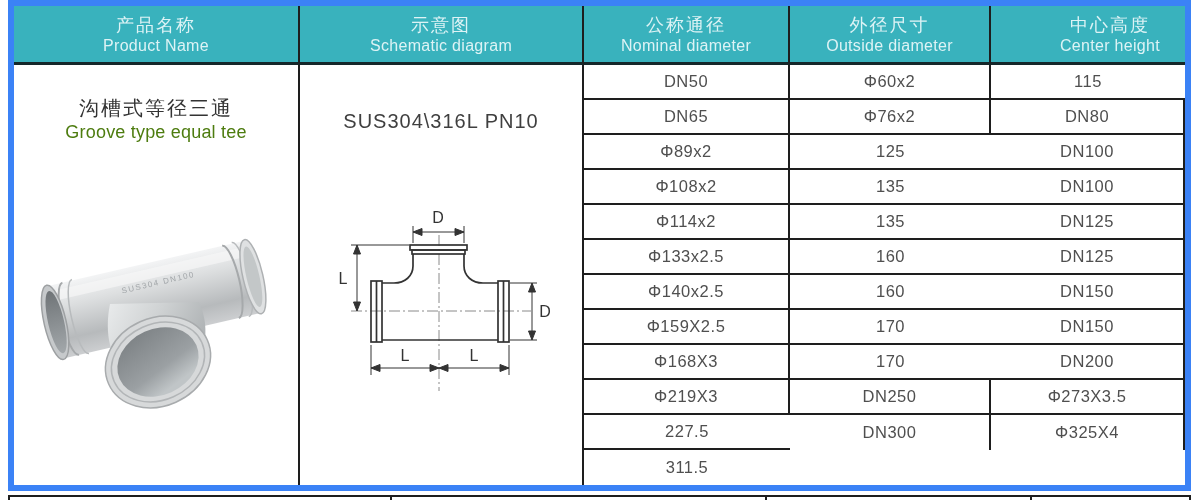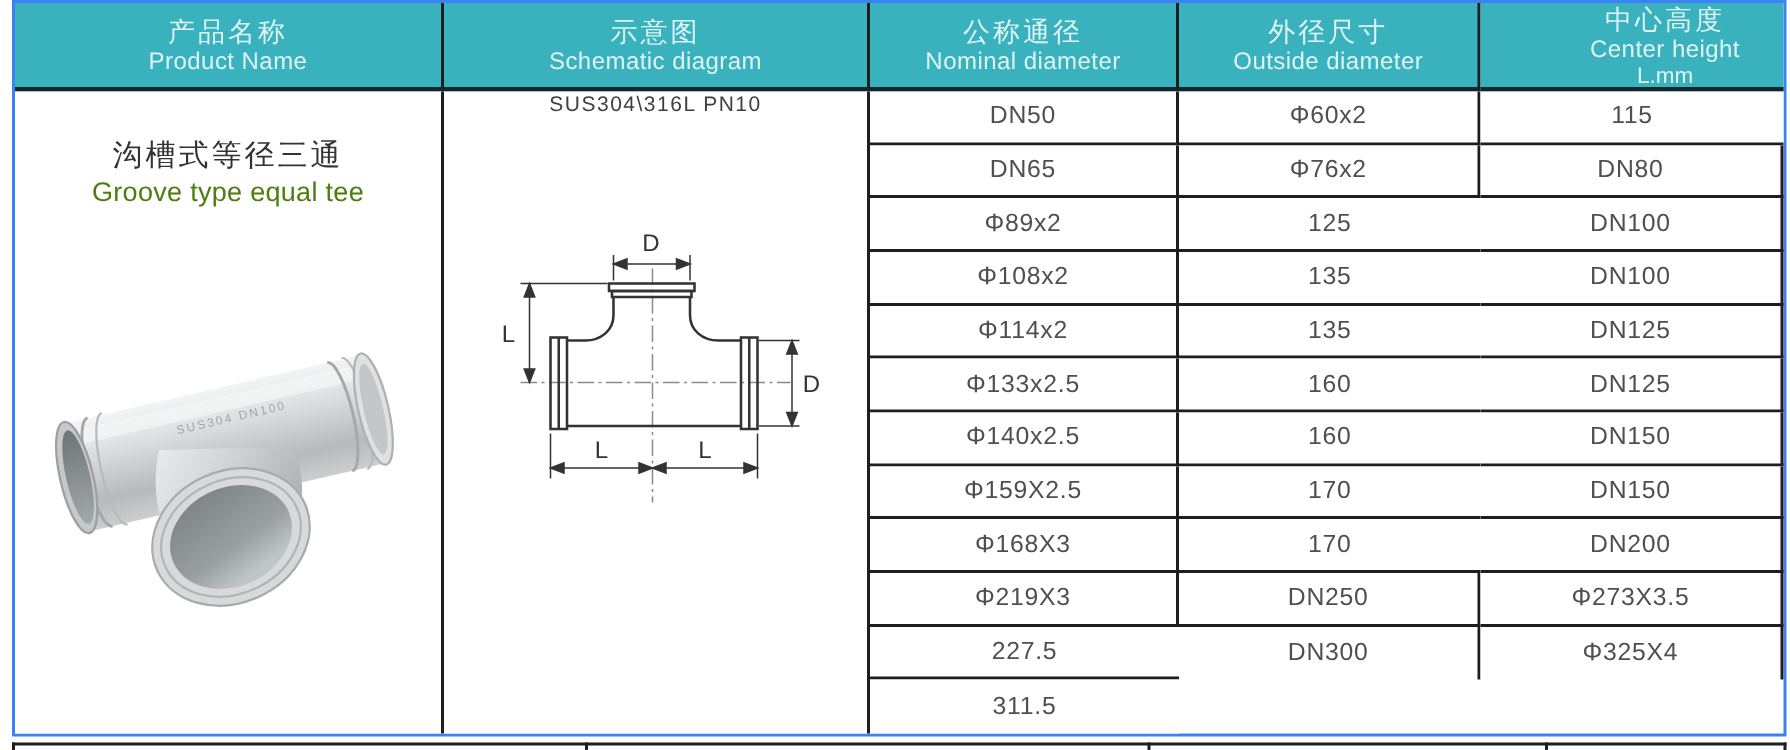--- a/index.html
+++ b/index.html
@@ -1,21 +1,21 @@
 <!DOCTYPE html>
 <html><head>
 <meta charset="utf-8">
 <style>
   html,body{margin:0;padding:0;background:#ffffff;}
   body{width:1193px;height:500px;font-family:"Liberation Sans","DejaVu Sans",sans-serif;}
   .sheet{position:relative;width:1193px;height:500px;background:#fff;overflow:hidden;}
 
   .tbl{
     position:absolute;left:8px;top:0;width:1183px;height:491px;box-sizing:border-box;
-    border:2px solid #3b82f6;
+    border:6px solid #3b82f6;
     display:grid;
     grid-template-columns:286px 284px 206px 201px 1fr;
     grid-template-rows:59px repeat(12,1fr);
   }
   .hcell{
     background:#39b2bd;color:#ddf3f5;text-align:center;
     border-right:2px solid #1e1e1e;border-bottom:3px solid #15272a;
     display:flex;flex-direction:column;justify-content:center;
     padding-top:1px;box-sizing:border-box;
   }
@@ -31,21 +31,21 @@
     font-size:16.5px;color:#4f4f4f;letter-spacing:.5px;background:#fff;
   }
   .cell.lastcol{border-right:none;}
   .cell.lastrow{border-bottom:none;}
 
   .prodname{margin-top:30px;text-align:center;color:#333;}
   .prodname .zh{font-size:20px;letter-spacing:2px;line-height:26px;}
   .prodname .en{font-size:18px;letter-spacing:.2px;line-height:23px;color:#4d7c0f;}
   .photo{display:block;margin:58px auto 0 auto;}
 
-  .spec{text-align:center;font-size:14px;letter-spacing:1px;color:#3f3f3f;}
+  .spec{margin-top:45px;text-align:center;font-size:20px;letter-spacing:1px;color:#3f3f3f;}
   .schem{display:block;margin:60px auto 0 auto;}
 
   .cutline{position:absolute;left:8px;top:495px;width:1183px;height:2px;background:#1e1e1e;}
   .stub{position:absolute;top:495px;height:5px;width:2px;background:#1e1e1e;}
 </style>
 </head>
 <body>
 
 <div class="sheet">
   <div class="tbl">
@@ -62,21 +62,20 @@
       <div class="h-zh">公称通径</div>
       <div class="h-en">Nominal diameter</div>
     </div>
     <div class="hcell">
       <div class="h-zh">外径尺寸</div>
       <div class="h-en">Outside diameter</div>
     </div>
     <div class="hcell last">
       <div class="h-zh">中心高度</div>
       <div class="h-en">Center height</div>
-      <div class="h-sub">L.mm</div>
     </div>
 
     <div class="bigcell" style="grid-column:1;grid-row:2/14;">
       <div class="prodname">
         <div class="zh">沟槽式等径三通</div>
         <div class="en">Groove type equal tee</div>
       </div>
       <svg class="photo" width="240" height="218" viewBox="0 0 240 218">
         <defs>
           <linearGradient id="gTube" x1="0" y1="0" x2="0" y2="1">

